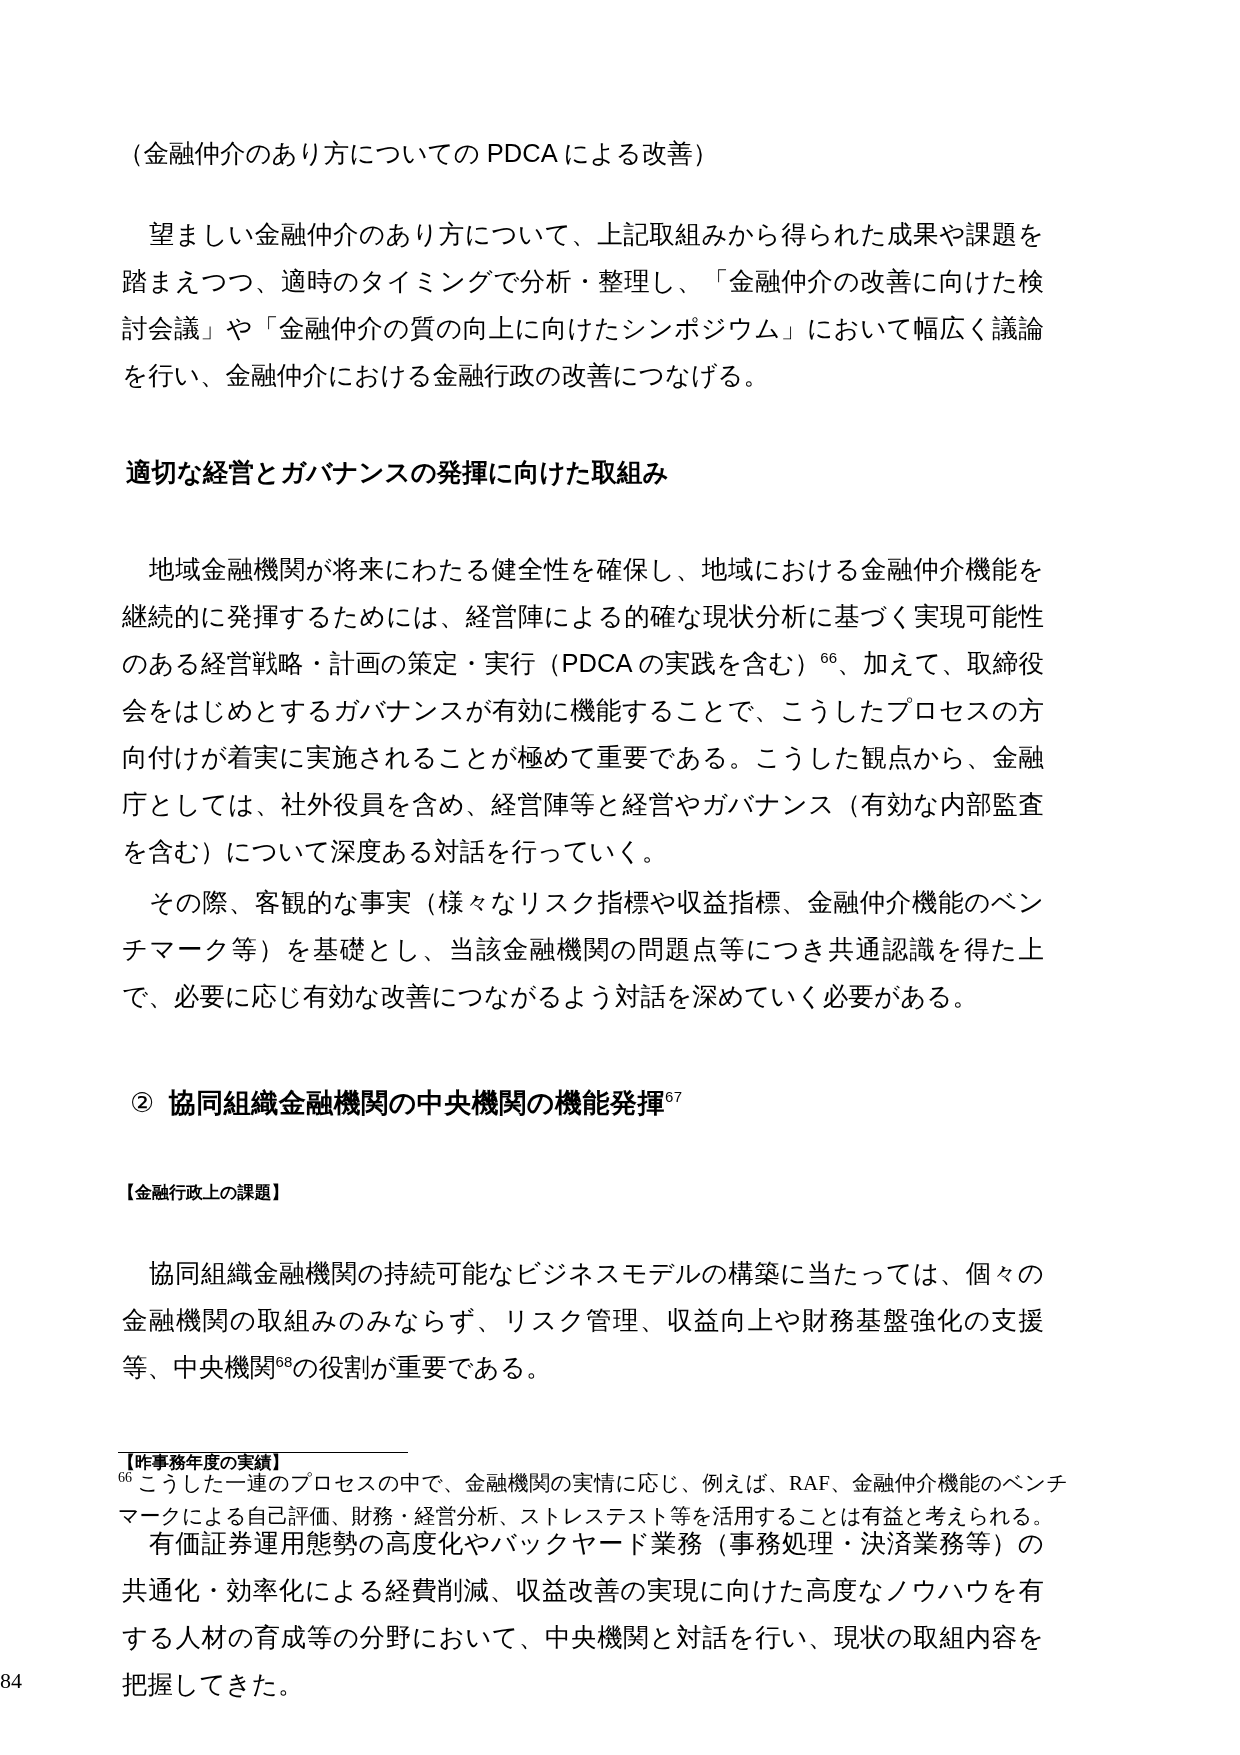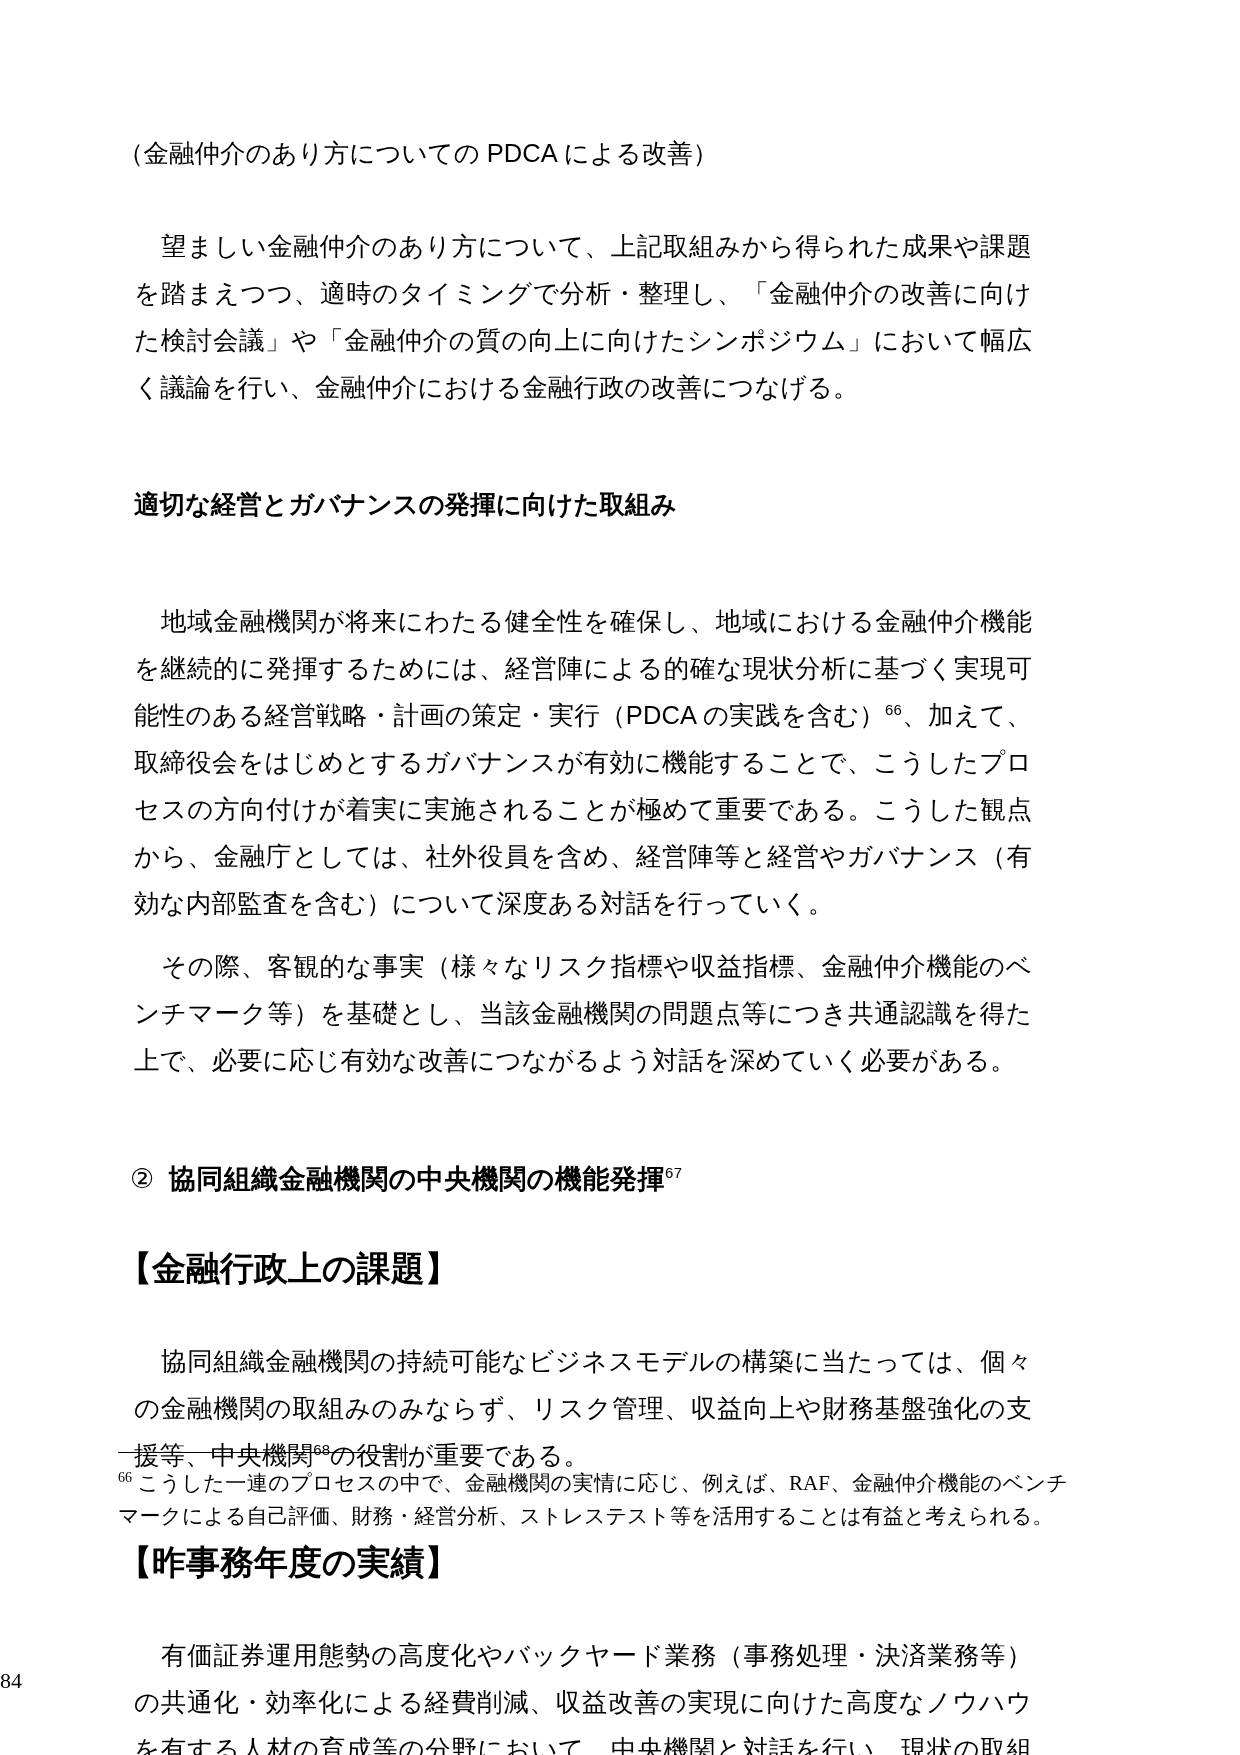--- a/index.html
+++ b/index.html
@@ -28,52 +28,52 @@
     position: absolute;
     left: 118px;
     top: 130px;
     width: 930px;
   }
   .para {
     font-size: 25.5px;
     line-height: 47px;
     text-align: justify;
     text-justify: inter-character;
-    margin: 16px;
+    margin: 4px;
     letter-spacing: 0.1px;
     font-weight: 400;
   }
   .para.indent {
     text-indent: 27px;
   }
   .heading-paren {
     font-size: 25.5px;
     line-height: 47px;
     margin: 0;
     font-weight: 400;
   }
   .heading-bold {
     font-size: 25.5px;
     line-height: 47px;
-    margin: 16px;
+    margin: 8px;
     font-weight: 700;
   }
   .heading-num {
     font-size: 27px;
     line-height: 47px;
     margin: 12px;
     font-weight: 700;
     letter-spacing: 0.5px;
   }
   .heading-num .numsym {
     font-weight: 400;
     margin-right: 14px;
   }
   .heading-bracket {
-    font-size: 34px;
+    font-size: 17px;
     line-height: 47px;
     margin: 0;
     font-weight: 700;
   }
   sup.fn {
     font-size: 15px;
     vertical-align: super;
     line-height: 0;
     font-weight: 400;
   }

